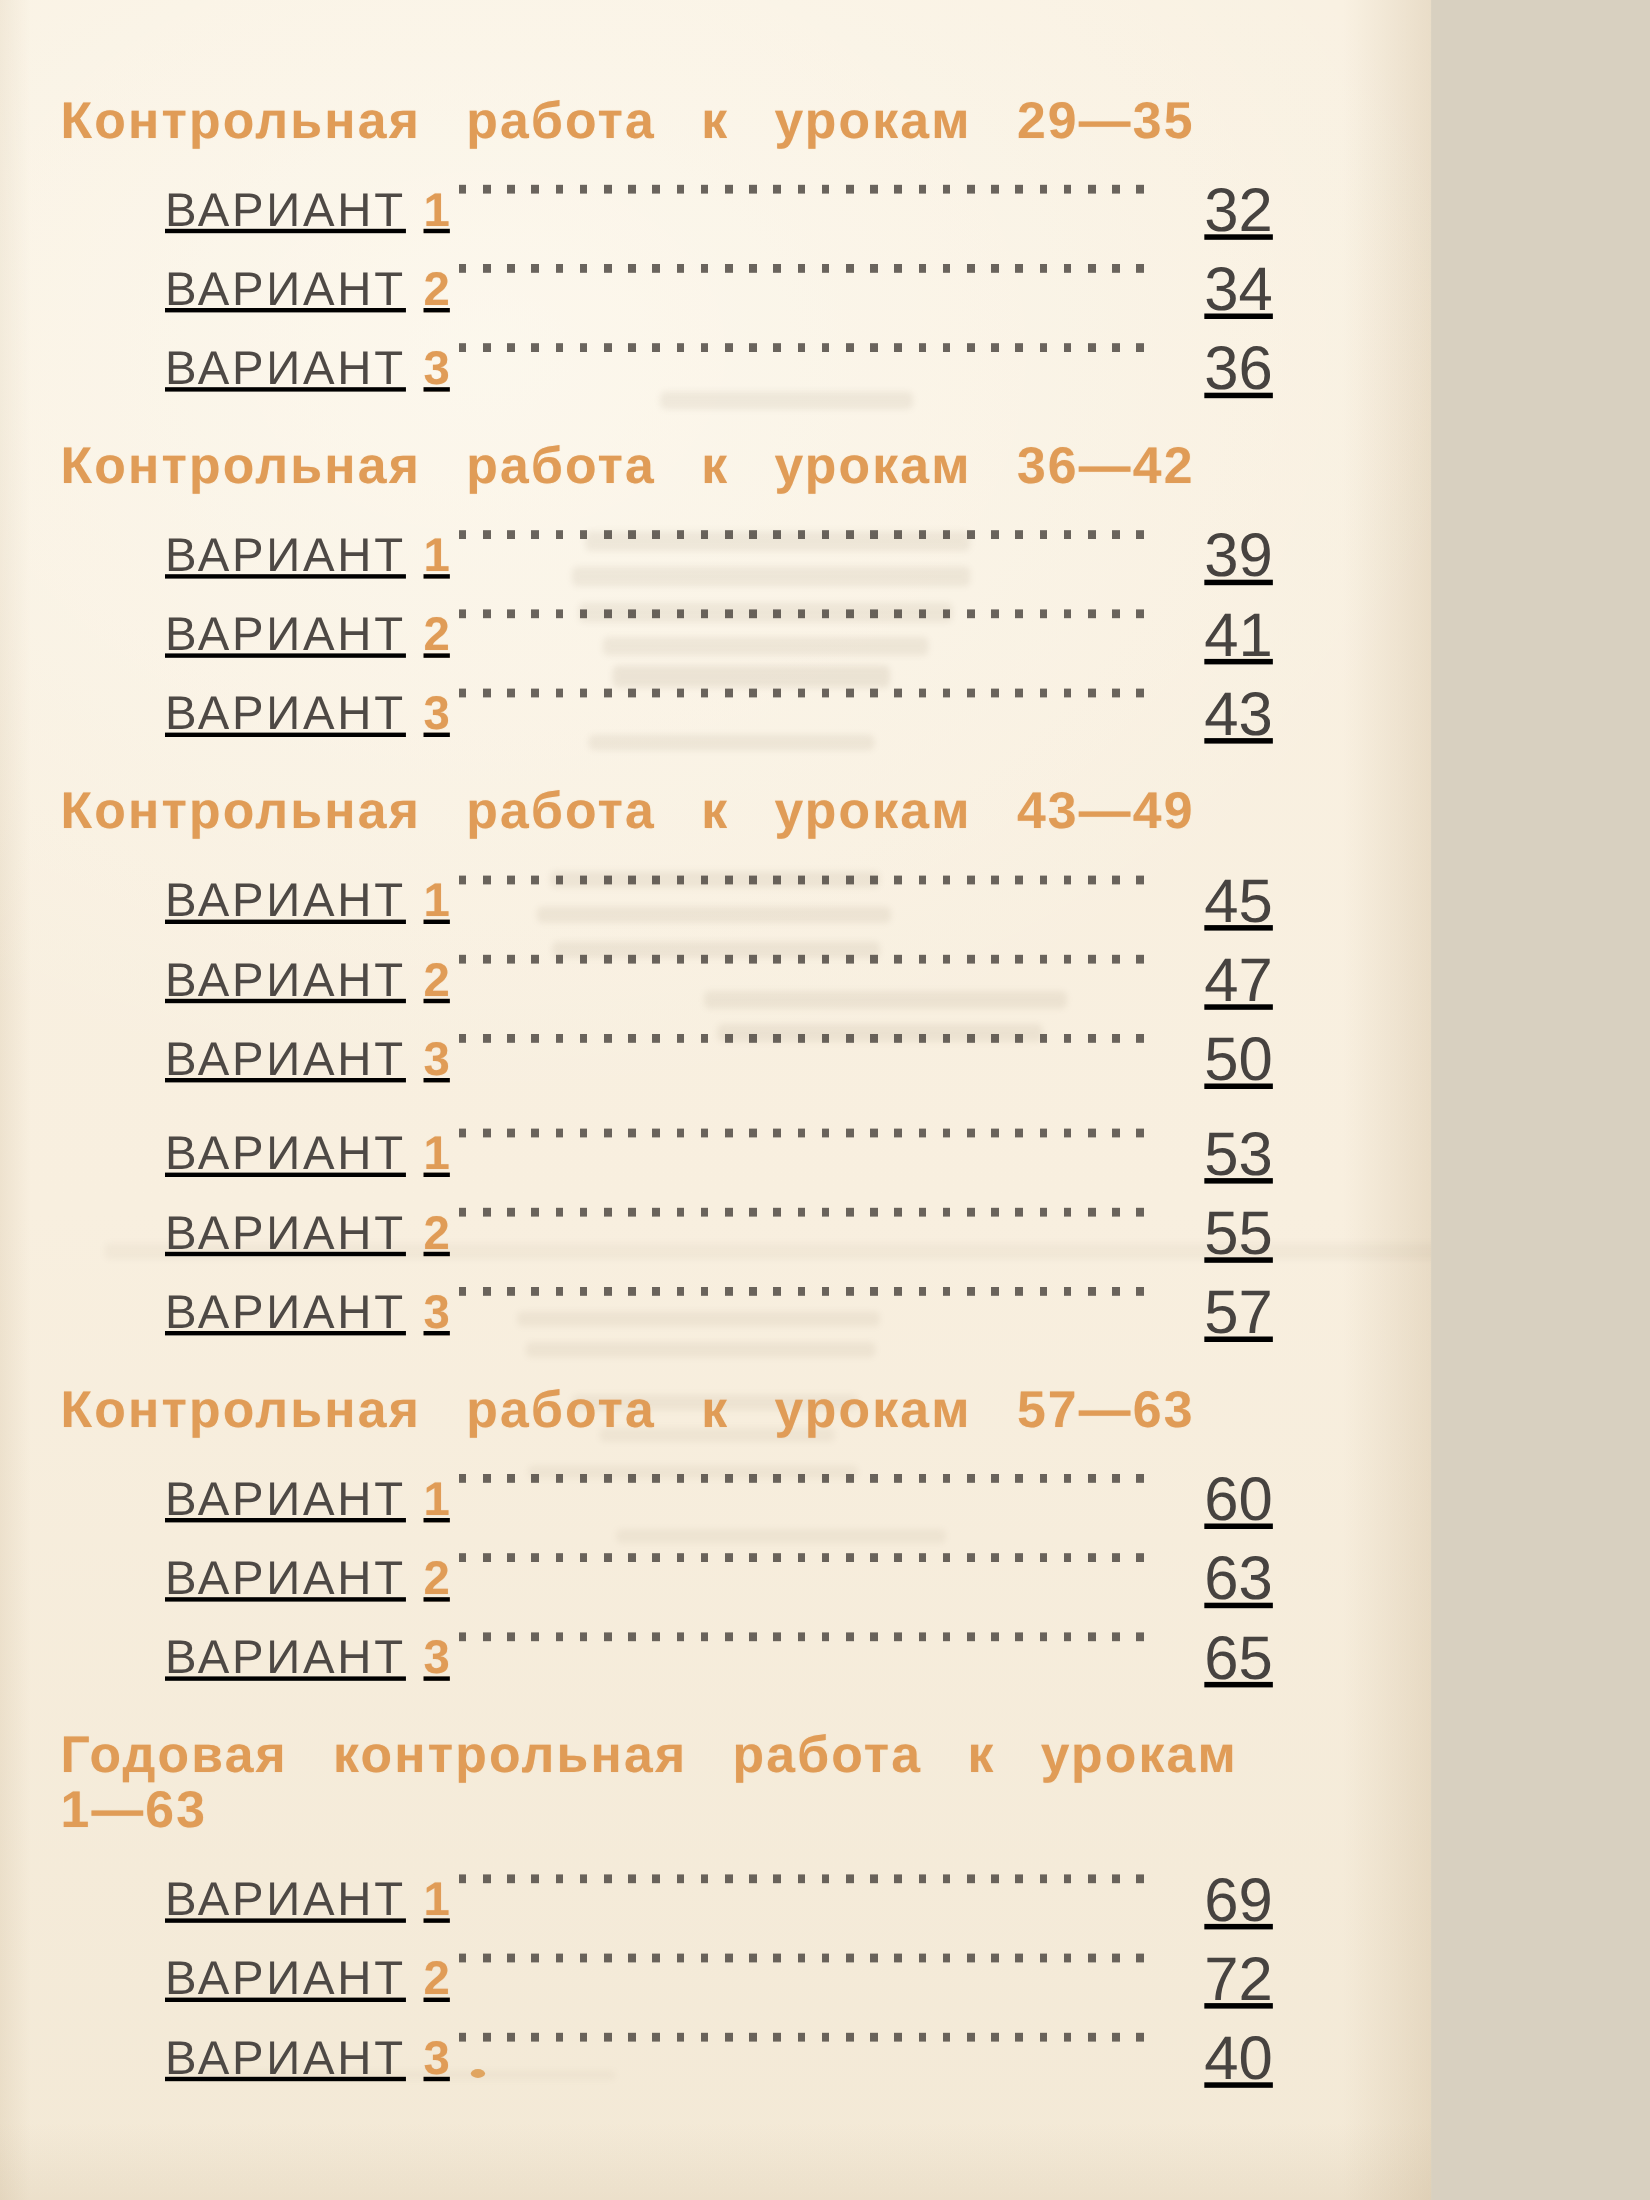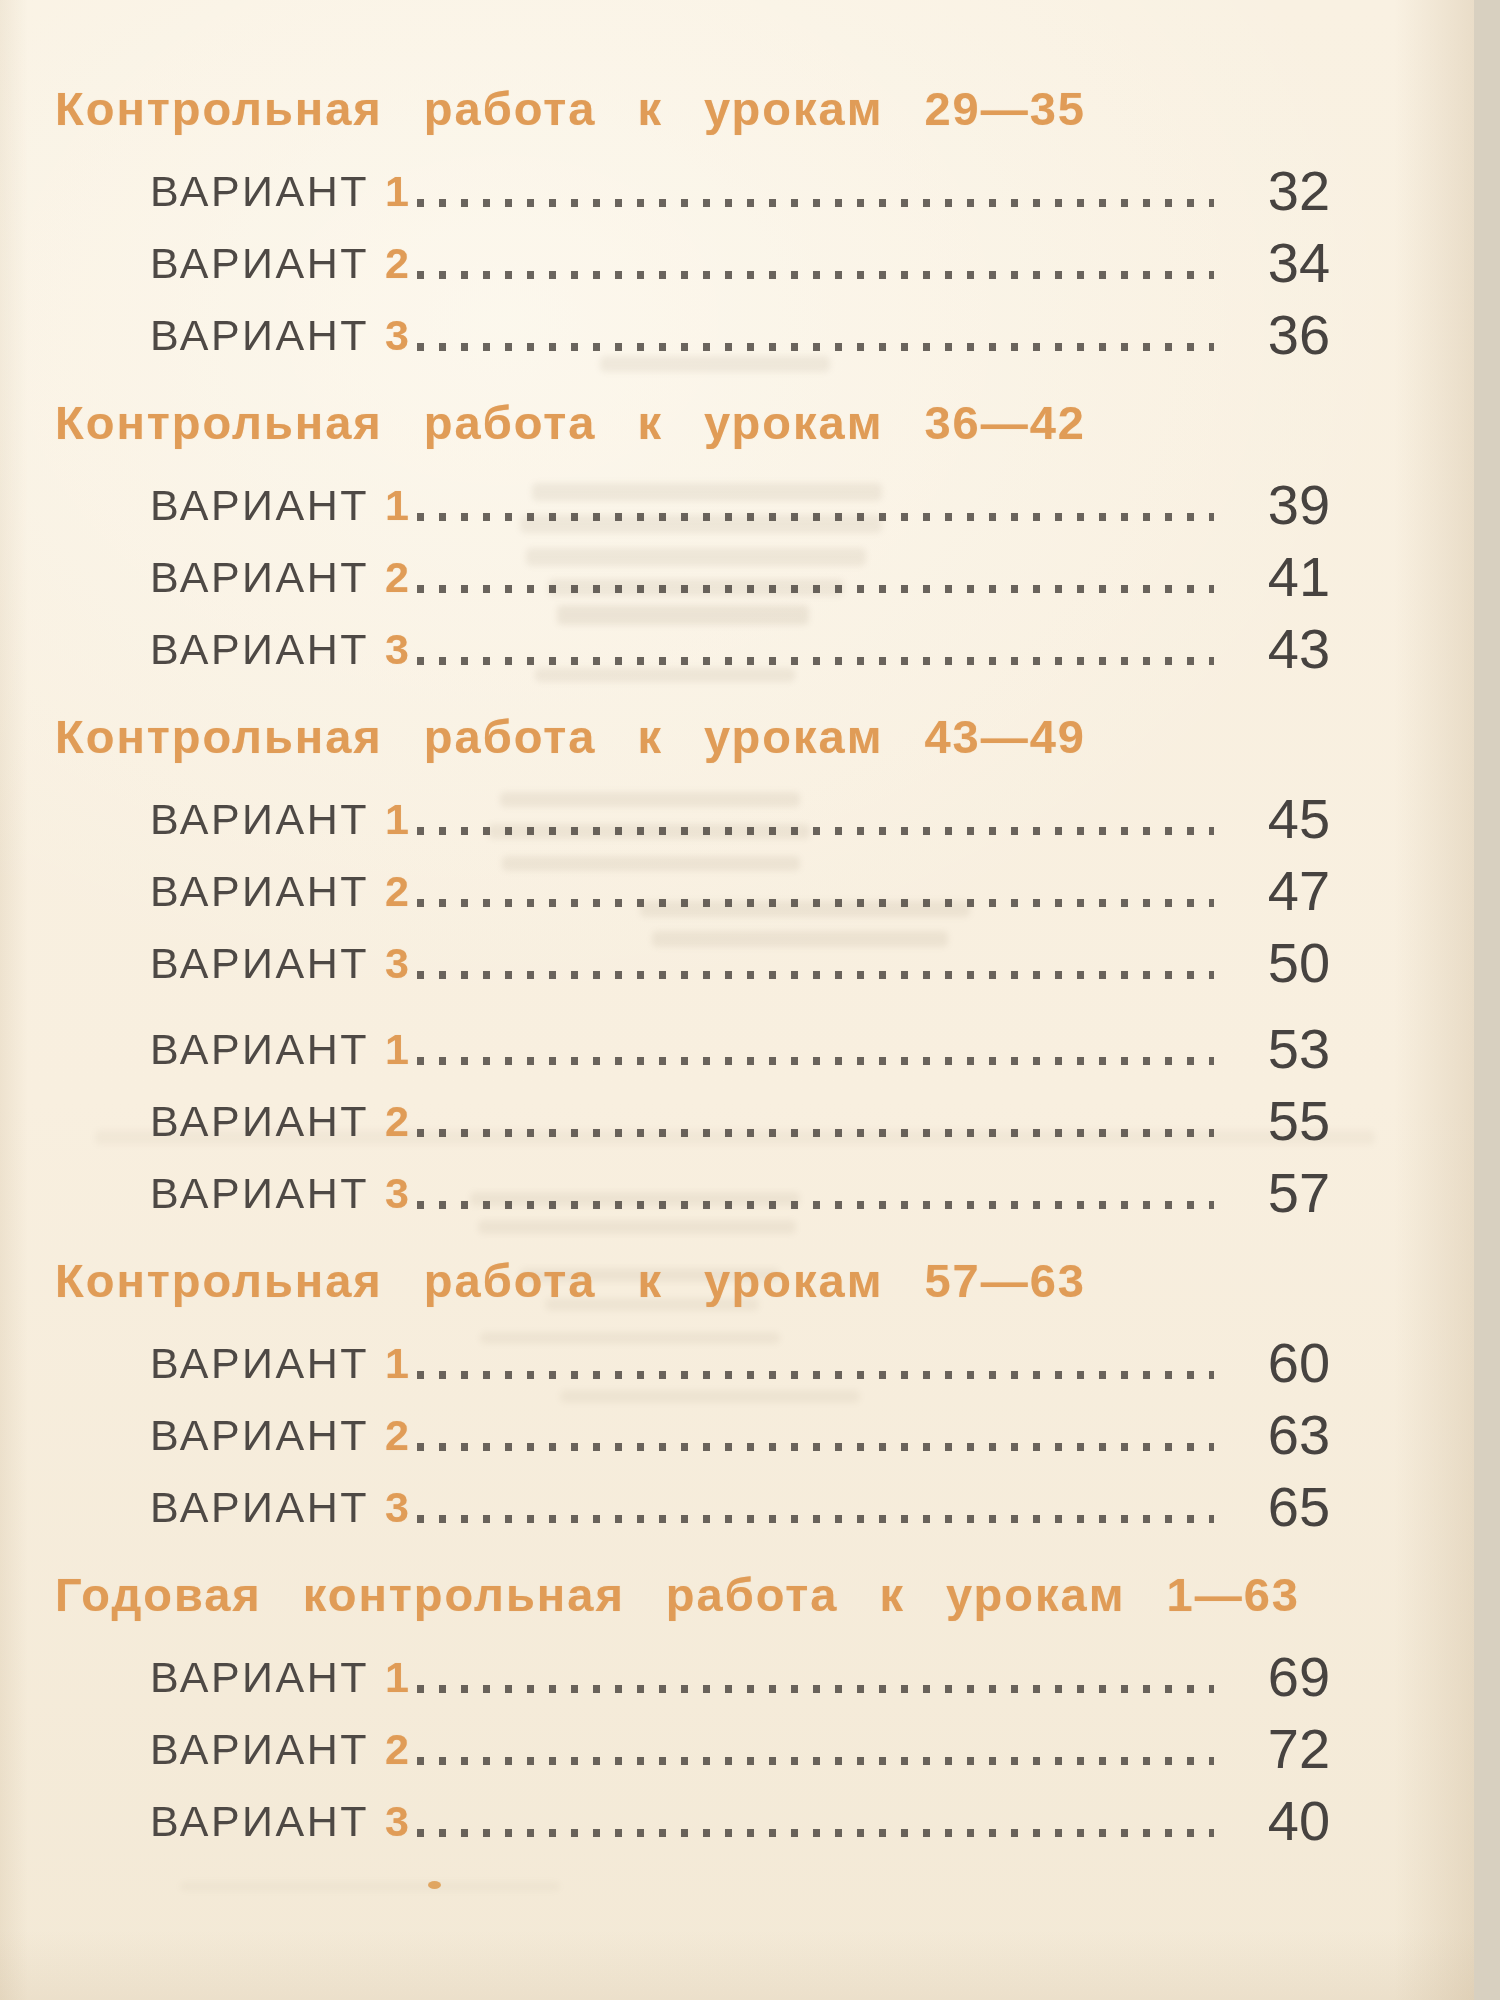--- a/index.html
+++ b/index.html
@@ -5,21 +5,21 @@
   :root{
     --paper:#f8efdf;
     --accent:#e09c57;
     --text:#4e4945;
     --pagenum:#474340;
     --dot:#4a443e;
   }
   html,body{margin:0;padding:0;background:#d8d0c0;}
   #paper{
     position:relative;
-    width:1474px;height:2000px;
+    width:1301px;height:2000px;
     overflow:hidden;
     background:
       radial-gradient(1250px 950px at 34% 16%, rgba(255,253,246,.55), rgba(255,253,246,0) 72%),
       linear-gradient(90deg, rgba(196,174,140,.20) 0, rgba(196,174,140,0) 28px),
       linear-gradient(270deg, rgba(188,163,126,.26) 0, rgba(188,163,126,0) 80px),
       linear-gradient(0deg, rgba(198,176,142,.16) 0, rgba(198,176,142,0) 70px),
       linear-gradient(180deg, #f9f1e2 0%, #f8efdf 55%, #f3e9d6 100%);
     font-family:"Liberation Sans","DejaVu Sans",sans-serif;
   }
   
@@ -37,23 +37,24 @@
   }
   .sec{margin-bottom:40px;}
   .heading{
     margin:0 0 34px 0;
     font-size:47px;line-height:50px;font-weight:700;
     color:var(--accent);
     letter-spacing:2px;word-spacing:26px;
     text-shadow:0 0 1px rgba(224,156,87,.35);
   }
   .row{
-    display:flex;align-items:flex-end;
+    display:flex;align-items:flex-start;
     height:46px;margin-bottom:26px;
     padding-left:95px;
+    text-decoration:underline;
   }
   .lbl{
     font-size:43px;line-height:46px;
     color:var(--text);letter-spacing:2.5px;
   }
   .num{
     font-size:43px;line-height:46px;font-weight:700;
     color:var(--accent);margin-left:16px;
     text-shadow:0 0 1px rgba(224,156,87,.35);
   }

